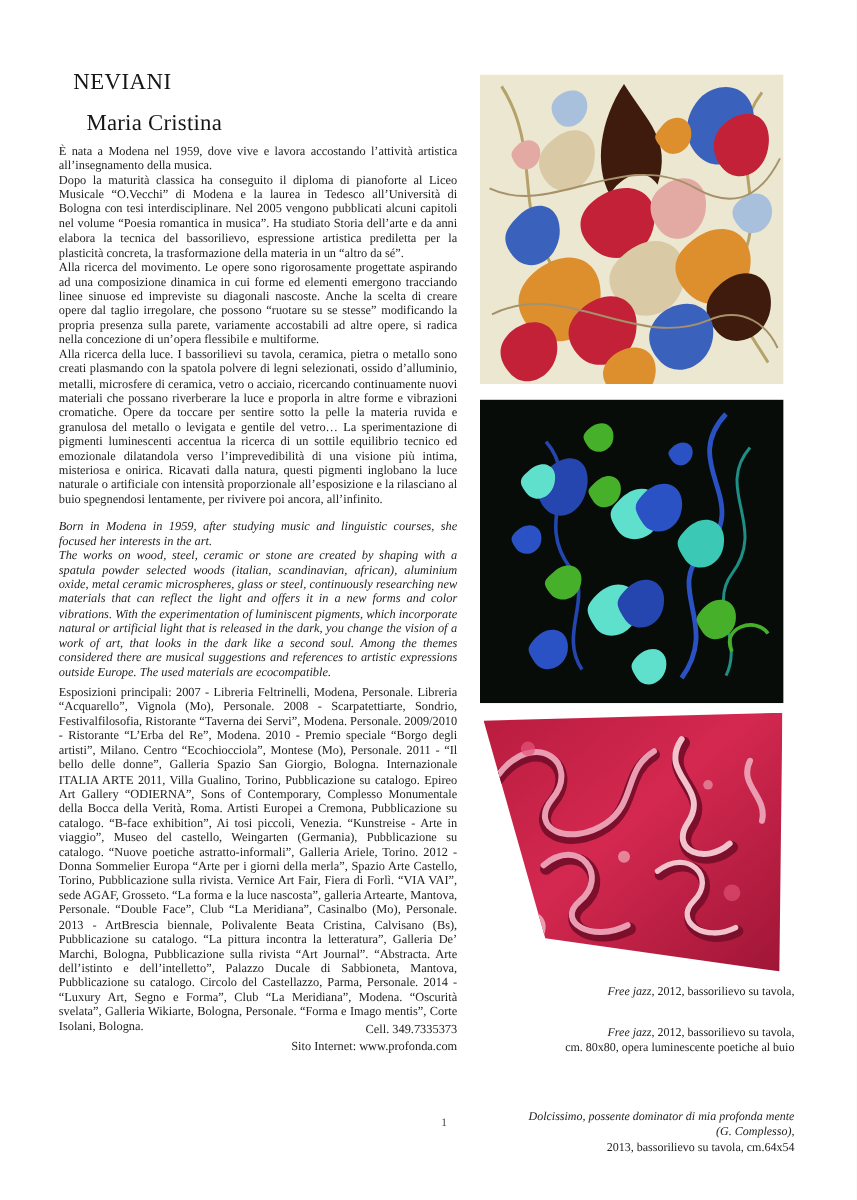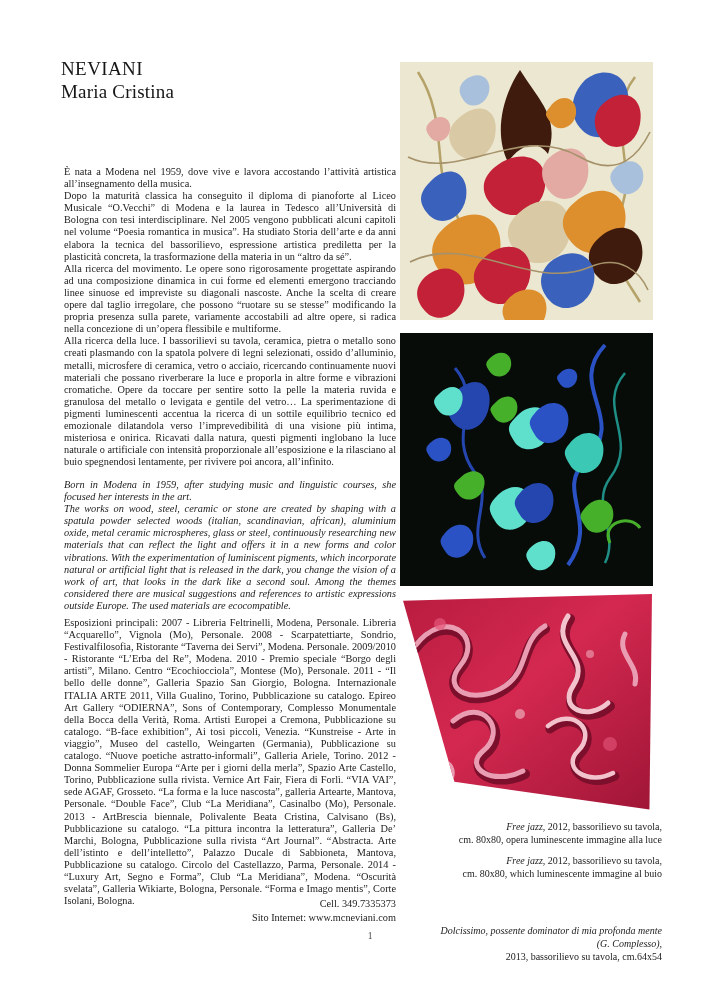--- a/index.html
+++ b/index.html
@@ -12,24 +12,24 @@
     color:#1e1e1e;
     overflow:hidden;
     padding-left:26px;
   }
   .title-block{position:absolute;left:61px;top:57px;width:332px;}
   .title-block h1{
     margin:0;font-size:19px;font-weight:400;line-height:23px;
     letter-spacing:0.4px;color:#161616;
   }
   .title-block h2{
-    margin:0;font-size:19px;font-weight:400;line-height:23px;
+    margin:11px;font-size:19px;font-weight:400;line-height:23px;
     letter-spacing:0.2px;color:#161616;
   }
-  .textcol{position:absolute;left:64px;width:332px;margin-top:45px;}
+  .textcol{position:absolute;left:49px;width:332px;}
   .textcol p{
     margin:0;
     font-size:10.3px;line-height:12.1px;
     text-align:justify;
     color:#222222;
   }
   .bio-it{top:121px;}
   .bio-en{top:434px;}
   .bio-en p{font-style:italic;}
   .expo{top:572px;}
@@ -78,21 +78,21 @@
     <p>Born in Modena in 1959, after studying music and linguistic courses, she focused her interests in the art.</p>
     <p>The works on wood, steel, ceramic or stone are created by shaping with a spatula powder selected woods (italian, scandinavian, african), aluminium oxide, metal ceramic microspheres, glass or steel, continuously researching new materials that can reflect the light and offers it in a new forms and color vibrations. With the experimentation of luminiscent pigments, which incorporate natural or artificial light that is released in the dark, you change the vision of a work of art, that looks in the dark like a second soul. Among the themes considered there are musical suggestions and references to artistic expressions outside Europe. The used materials are ecocompatible.</p>
   </section>
 
   <section class="textcol expo">
     <p>Esposizioni principali: 2007 - Libreria Feltrinelli, Modena, Personale. Libreria “Acquarello”, Vignola (Mo), Personale. 2008 - Scarpatettiarte, Sondrio, Festivalfilosofia, Ristorante “Taverna dei Servi”, Modena. Personale. 2009/2010 - Ristorante “L’Erba del Re”, Modena. 2010 - Premio speciale “Borgo degli artisti”, Milano. Centro “Ecochiocciola”, Montese (Mo), Personale. 2011 - “Il bello delle donne”, Galleria Spazio San Giorgio, Bologna. Internazionale ITALIA ARTE 2011, Villa Gualino, Torino, Pubblicazione su catalogo. Epireo Art Gallery “ODIERNA”, Sons of Contemporary, Complesso Monumentale della Bocca della Verità, Roma. Artisti Europei a Cremona, Pubblicazione su catalogo. “B-face exhibition”, Ai tosi piccoli, Venezia. “Kunstreise - Arte in viaggio”, Museo del castello, Weingarten (Germania), Pubblicazione su catalogo. “Nuove poetiche astratto-informali”, Galleria Ariele, Torino. 2012 - Donna Sommelier Europa “Arte per i giorni della merla”, Spazio Arte Castello, Torino, Pubblicazione sulla rivista. Vernice Art Fair, Fiera di Forlì. “VIA VAI”, sede AGAF, Grosseto. “La forma e la luce nascosta”, galleria Artearte, Mantova, Personale. “Double Face”, Club “La Meridiana”, Casinalbo (Mo), Personale. 2013 - ArtBrescia biennale, Polivalente Beata Cristina, Calvisano (Bs), Pubblicazione su catalogo. “La pittura incontra la letteratura”, Galleria De’ Marchi, Bologna, Pubblicazione sulla rivista “Art Journal”. “Abstracta. Arte dell’istinto e dell’intelletto”, Palazzo Ducale di Sabbioneta, Mantova, Pubblicazione su catalogo. Circolo del Castellazzo, Parma, Personale. 2014 - “Luxury Art, Segno e Forma”, Club “La Meridiana”, Modena. “Oscurità svelata”, Galleria Wikiarte, Bologna, Personale. “Forma e Imago mentis”, Corte Isolani, Bologna.</p>
   </section>
 
   <section class="textcol contact">
     <p>Cell. 349.7335373</p>
-    <p>Sito Internet: www.mcneviani.com</p>
+    <p>Sito Internet: www.profonda.com</p>
   </section>
 
   <figure class="figcol fig1" style="margin:0">
     <svg viewBox="0 0 253 258" preserveAspectRatio="none">
       <rect width="253" height="258" fill="#ece7d0"></rect>
       <path d="M18,10 C50,60 30,110 55,150 C70,175 60,215 40,245" fill="none" stroke="#b5a269" stroke-width="2.5"></path>
       <path d="M235,15 C200,60 245,110 215,160 C200,185 225,215 240,240" fill="none" stroke="#b5a269" stroke-width="2.5"></path>
       <path d="M120,8 C140,40 160,55 148,92 C138,77 120,82 108,100 C95,75 100,38 120,8 Z" fill="#3f1b0d"></path>
       <path d="M185,18 C205,2 232,12 228,44 C224,72 198,84 182,68 C168,54 170,33 185,18 Z" fill="#3a62bd"></path>
       <path d="M205,40 C225,24 245,36 240,62 C236,84 214,92 202,78 C192,66 192,50 205,40 Z" fill="#c22138"></path>
@@ -166,26 +166,25 @@
         <circle cx="40" cy="30" r="6" fill="#e4567a" opacity="0.7"></circle>
         <circle cx="210" cy="150" r="7" fill="#e4567a" opacity="0.6"></circle>
         <circle cx="120" cy="120" r="5" fill="#f3c3cd" opacity="0.6"></circle>
         <circle cx="190" cy="60" r="4" fill="#f3c3cd" opacity="0.5"></circle>
       </svg>
     </div>
   </figure>
 
   <div class="caption cap1">
     <div><span class="it">Free jazz</span><span>, 2012, bassorilievo su tavola,</span></div>
-    <div>cm. 80x80, opera luminescente immagine alla luce</div>
   </div>
 
   <div class="caption cap2">
     <div><span class="it">Free jazz</span><span>, 2012, bassorilievo su tavola,</span></div>
-    <div>cm. 80x80, which luminescente immagine al buio</div>
+    <div>cm. 80x80, opera luminescente poetiche al buio</div>
   </div>
 
   <div class="caption cap3">
     <div class="it">Dolcissimo, possente dominator di mia profonda mente</div>
     <div class="it">(G. Complesso),</div>
     <div>2013, bassorilievo su tavola, cm.64x54</div>
   </div>
 
   <div class="pagenum">1</div>
 

